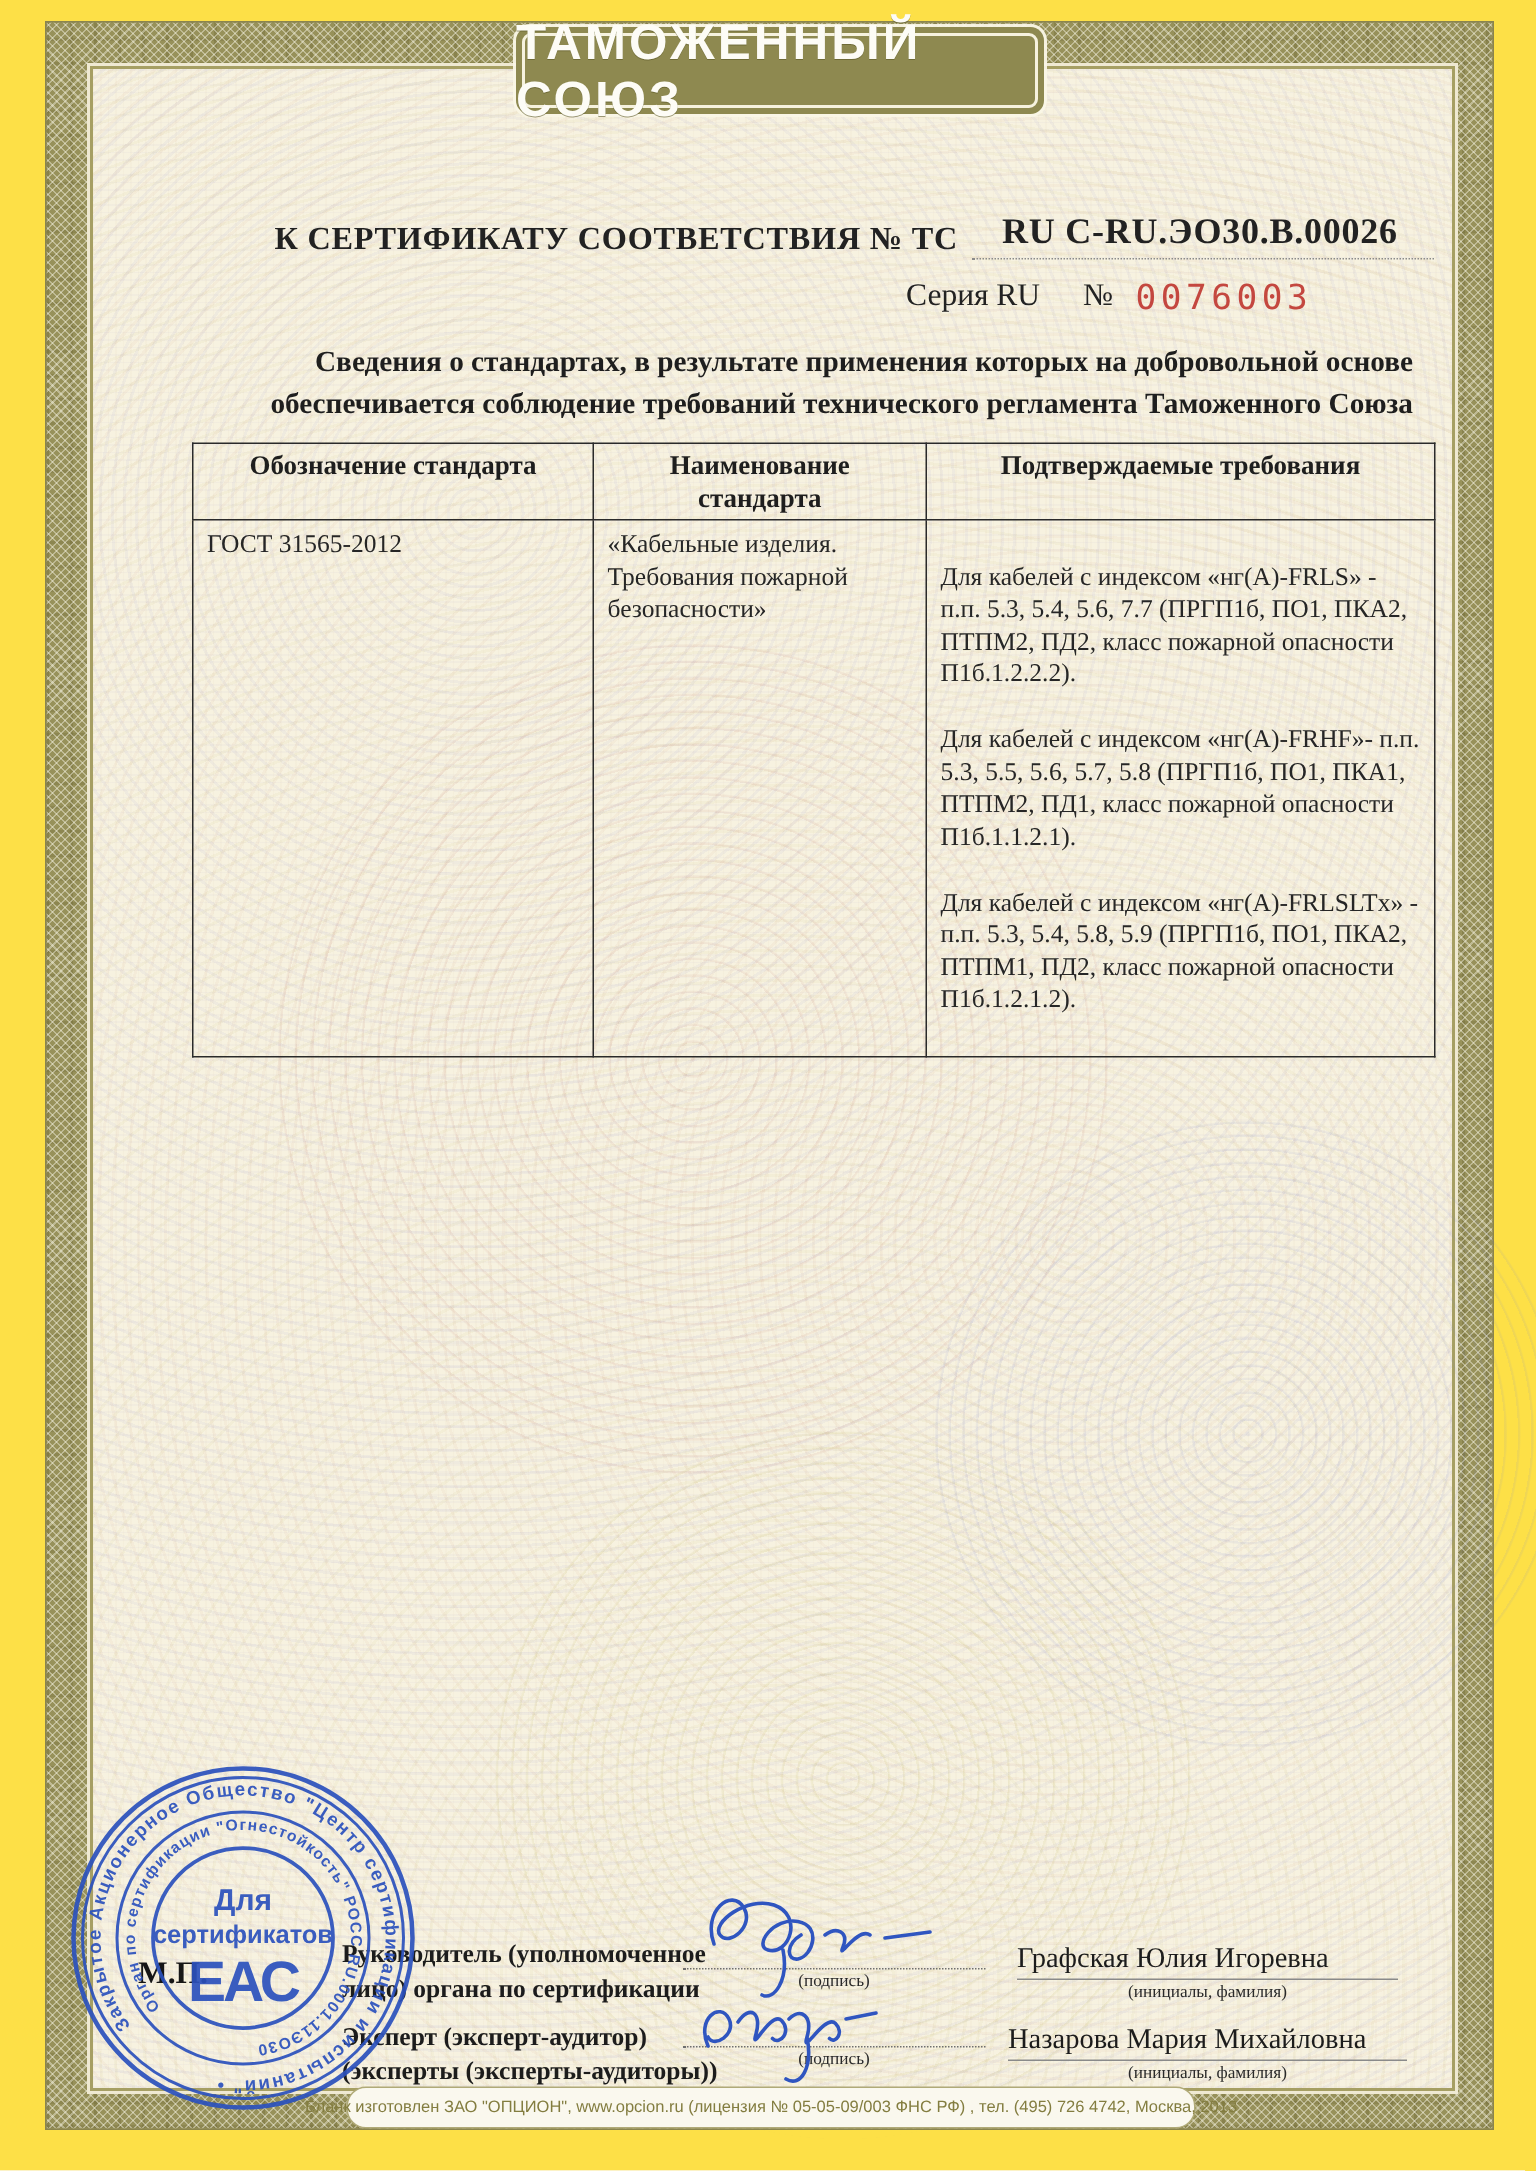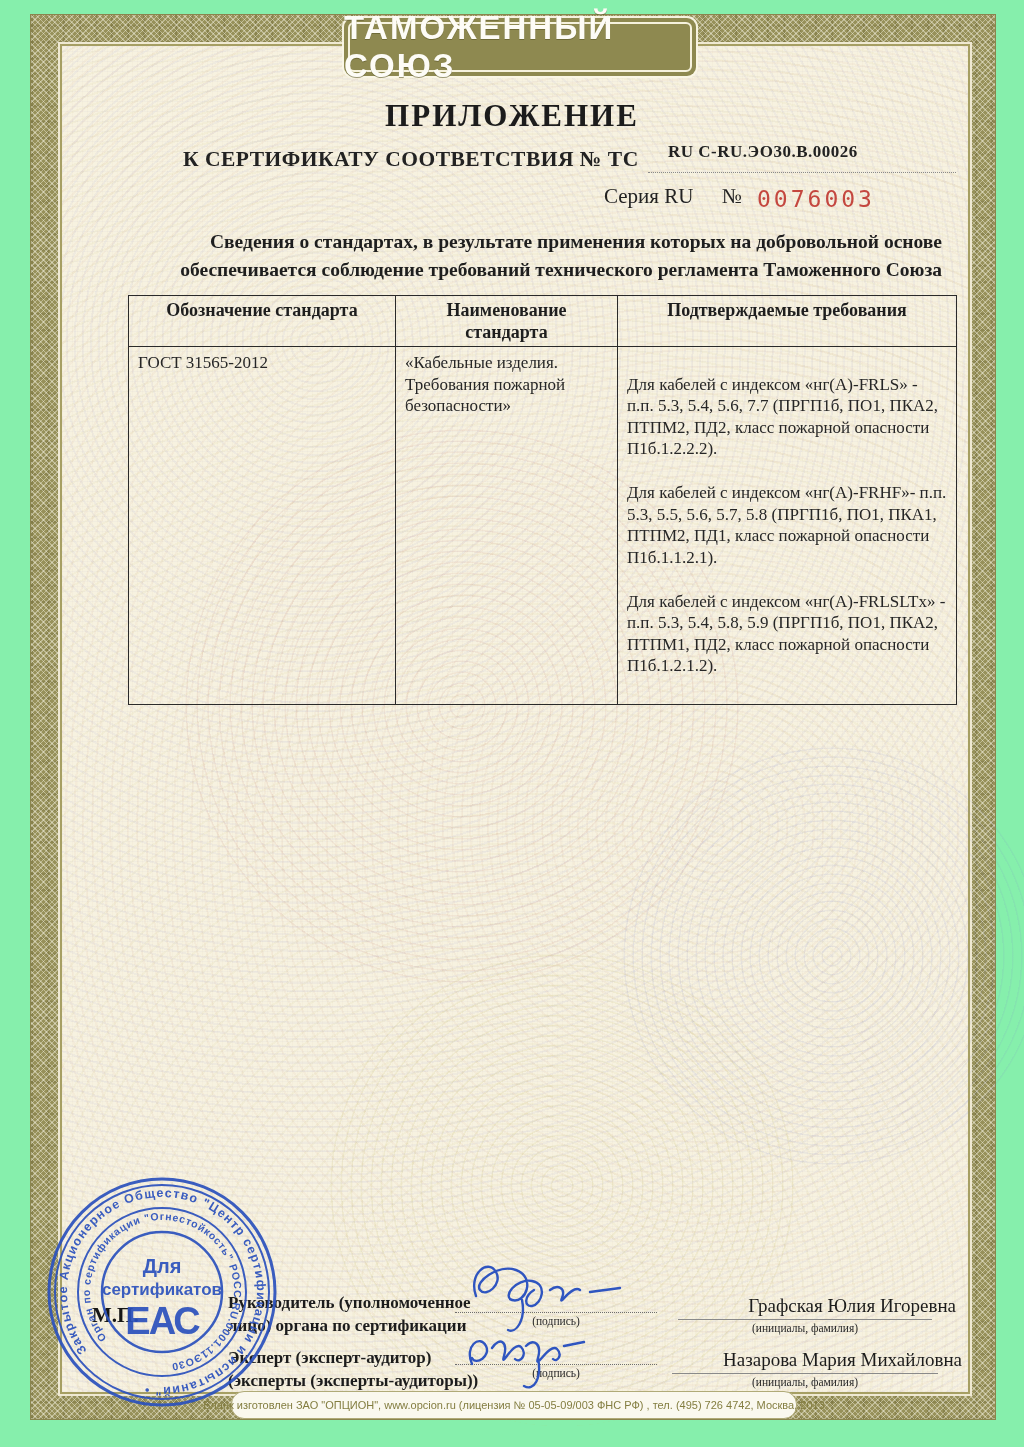--- a/index.html
+++ b/index.html
@@ -1,17 +1,17 @@
 <!DOCTYPE html>
 <html><head>
 <meta charset="utf-8">
 <style>
   html,body{margin:0;padding:0;}
   .page{
-    position:relative;width:1024px;height:1447px;background:#86efac;
+    position:relative;width:1024px;height:1447px;background:#fde047;
     font-family:"Liberation Serif","DejaVu Serif",serif;color:#222;overflow:hidden;
   }
   
   .frame-band{
     position:absolute;left:30px;top:14px;right:28px;bottom:27px;
     background-color:#97915a;
     background-image:
       repeating-linear-gradient(45deg, rgba(255,253,240,.38) 0 1px, rgba(255,253,240,0) 1px 4px),
       repeating-linear-gradient(-45deg, rgba(255,253,240,.38) 0 1px, rgba(255,253,240,0) 1px 4px),
       repeating-linear-gradient(90deg, rgba(109,103,53,.35) 0 2px, rgba(109,103,53,0) 2px 16px),
@@ -51,21 +51,21 @@
     position:relative;font-family:"Liberation Sans","DejaVu Sans",sans-serif;
     font-weight:bold;font-size:33px;color:#fdfcf6;letter-spacing:2px;
     text-shadow:0 1px 0 rgba(90,86,40,.6);
   }
 
   .doc-title{
     position:absolute;left:0;right:0;top:98px;text-align:center;
     font-size:31px;font-weight:bold;letter-spacing:2px;color:#1c1c1c;
   }
   .cert-line{position:absolute;left:183px;top:147px;font-size:21.5px;font-weight:bold;letter-spacing:.5px;}
-  .cert-number{position:absolute;left:668px;top:142px;font-size:17px;font-weight:bold;letter-spacing:.5px;}
+  .cert-number{position:absolute;left:668px;top:142px;font-size:24px;font-weight:bold;letter-spacing:.5px;}
   .cert-underline{position:absolute;left:648px;top:172px;width:308px;border-bottom:1.5px dotted #8b8b8b;height:0;}
   .series-label{position:absolute;left:604px;top:184px;font-size:21px;}
   .number-sign{position:absolute;left:722px;top:184px;font-size:21px;}
   .serial-number{
     position:absolute;left:757px;top:186px;
     font-family:"DejaVu Sans Mono","Liberation Mono",monospace;
     font-size:23px;font-weight:normal;color:#c4473f;letter-spacing:3px;
   }
 
   .intro{
@@ -93,21 +93,21 @@
 
   .sig-role{position:absolute;font-size:17px;font-weight:bold;line-height:23px;white-space:pre-line;color:#1c1c1c;}
   .role-1{left:228px;top:1291px;width:250px;}
   .role-2{left:228px;top:1346px;width:268px;}
   .sig-line{position:absolute;height:0;border-bottom:1.5px dotted #6f6f6f;}
   .sig-line-1{left:455px;top:1312px;width:202px;}
   .sig-line-2{left:455px;top:1364px;width:202px;}
   .sig-sub{position:absolute;font-size:11.5px;text-align:center;color:#2a2a2a;}
   .podpis-1{left:455px;top:1315px;width:202px;}
   .podpis-2{left:455px;top:1367px;width:202px;}
-  .sig-name{position:absolute;font-size:19px;text-align:right;color:#1c1c1c;margin-left:24px;}
+  .sig-name{position:absolute;font-size:19px;text-align:left;color:#1c1c1c;}
   .name-1{left:678px;top:1295px;width:254px;}
   .name-2{left:672px;top:1349px;width:266px;}
   .name-line{position:absolute;height:0;border-bottom:1px solid #8a8a8a;}
   .name-line-1{left:678px;top:1319px;width:254px;}
   .name-line-2{left:672px;top:1373px;width:266px;}
   .initials-1{left:678px;top:1322px;width:254px;}
   .initials-2{left:672px;top:1376px;width:266px;}
 
   .signature-svg{position:absolute;left:458px;top:1248px;width:230px;height:145px;z-index:6;}
 
@@ -129,21 +129,20 @@
     <div class="watermark wm1"></div>
     <div class="watermark wm2"></div>
     <div class="watermark wm3"></div>
   </div>
 
   <div class="banner">
     <div class="banner-inner"></div>
     <span class="banner-text">ТАМОЖЕННЫЙ СОЮЗ</span>
   </div>
 
-  <div class="doc-title">ПРИЛОЖЕНИЕ</div>
 
   <div class="cert-line">К СЕРТИФИКАТУ СООТВЕТСТВИЯ  № ТС</div>
   <div class="cert-number">RU C-RU.ЭО30.В.00026</div>
   <div class="cert-underline"></div>
 
   <div class="series-label">Серия RU</div>
   <div class="number-sign">№</div>
   <div class="serial-number">0076003</div>
 
   <div class="intro">Сведения о стандартах, в результате применения которых на добровольной основе

